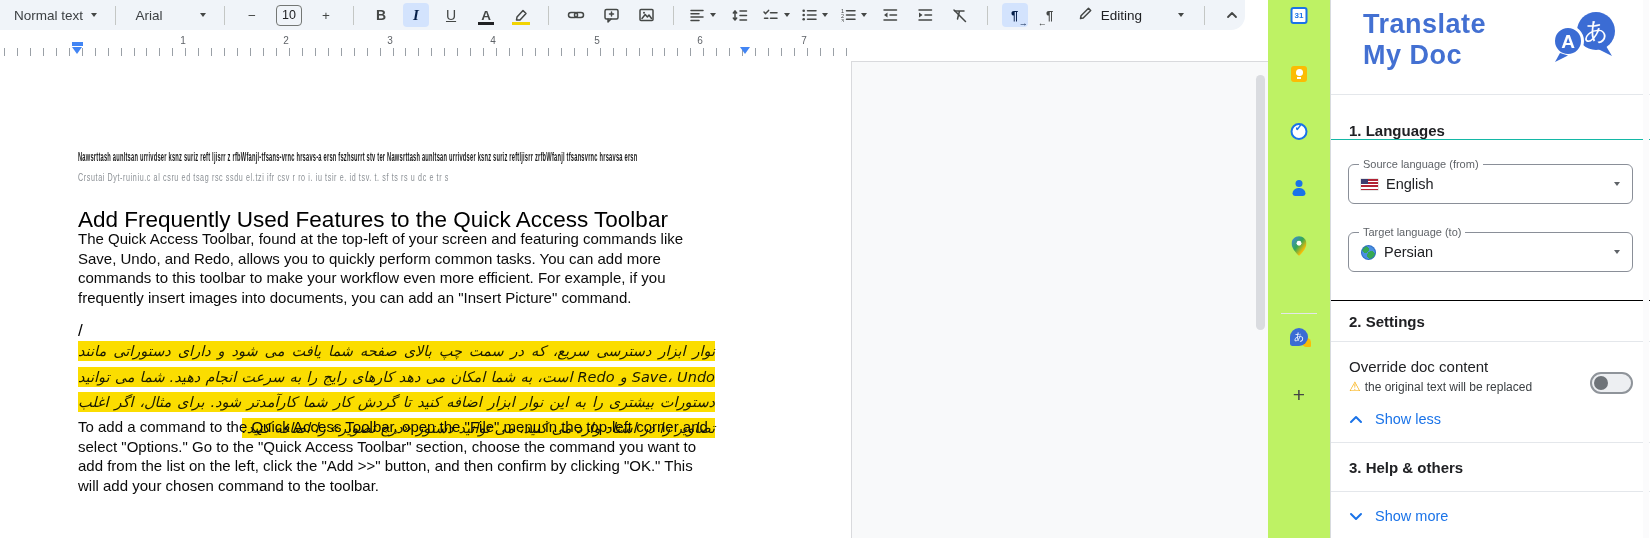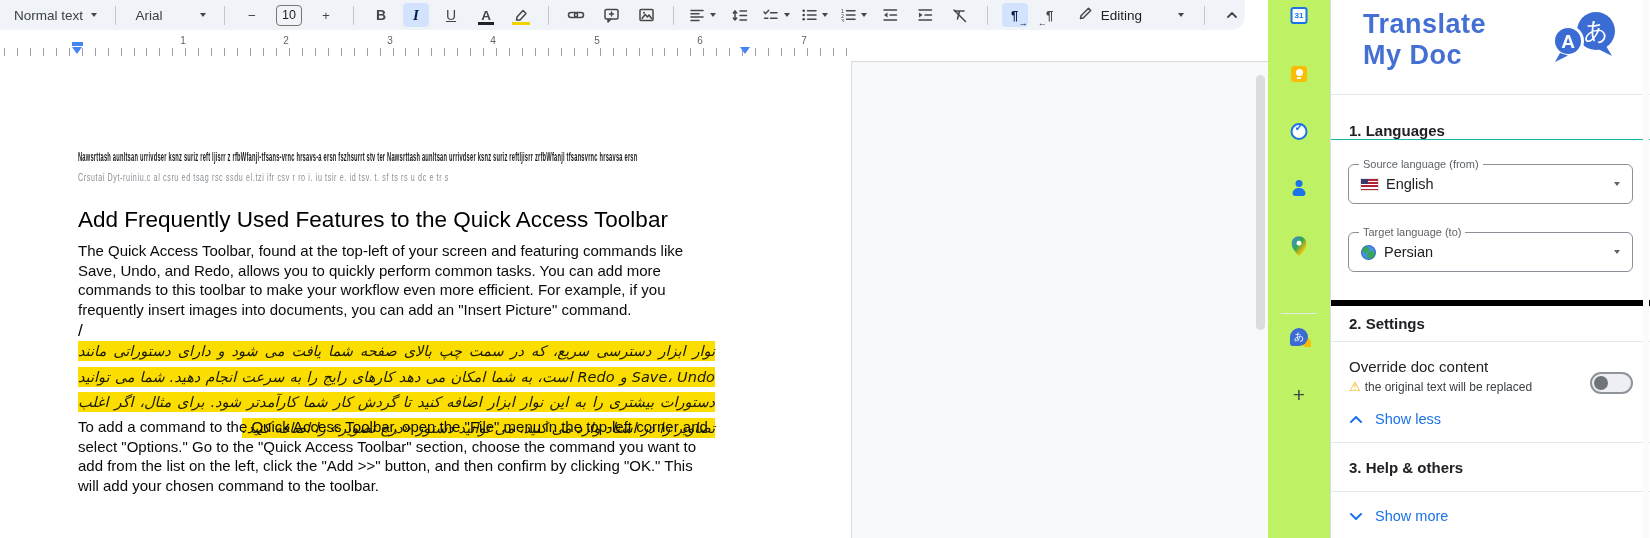--- a/index.html
+++ b/index.html
@@ -53,21 +53,21 @@
   .page { position:absolute; left:0; top:61px; width:851px; height:477px; background:#fff; cursor:text; }
   .doc-col { position:absolute; left:78px; top:0; width:637px; }
   .garb { position:absolute; left:0; overflow:hidden; white-space:nowrap; }
   .garb-inner { display:inline-block; transform-origin:0 50%; white-space:nowrap; }
   .garb1 { top:86px; width:615px; }
   .garb1 .garb-inner { font-size:13px; font-weight:700; letter-spacing:.5px; transform:scaleX(0.44); color:#1b1b1b; }
   .garb2 { top:106px; width:585px; }
   .garb2 .garb-inner { font-size:11.5px; letter-spacing:1px; transform:scaleX(0.62); color:#8a8f94; }
   .doc-h { position:absolute; left:0; top:146px; font-size:22.5px; font-weight:400; color:#000; white-space:nowrap; }
   .doc-p { position:absolute; left:0; width:637px; font-size:15px; line-height:19.6px; color:#0a0a0a; }
-  .doc-p1 { top:180px; }
+  .doc-p1 { top:168px; }
   .doc-p2 { top:356px; }
   .cursor-mark { position:absolute; left:0; top:260px; font-size:17px; color:#000; }
   .fa-block { position:absolute; left:0; top:278px; width:637px; direction:rtl; text-align:justify;
     font-family:"DejaVu Sans", sans-serif; font-style:italic; font-size:14.5px; line-height:25.5px; color:#1a1a00; }
   .fa-block .hl { background:#fbdd00; padding:2px 0; box-decoration-break:clone; -webkit-box-decoration-break:clone; }
   .doc-scrollbar { position:absolute; left:1256px; top:75px; width:9px; height:255px;
     background:#dadce0; border-radius:5px; cursor:pointer; }
 
   
   .iconstrip { position:absolute; left:1268px; top:0; width:62px; height:538px; background:#bef264; }
@@ -94,21 +94,21 @@
 
   
   .panel { position:absolute; left:1330px; top:0; width:320px; height:538px; background:#fff;
     border-left:1px solid #d7dade; }
   .panel-header { height:95px; border-bottom:1px solid #e4e7eb; position:relative; }
   .logo-text { position:absolute; left:32px; top:9px; font-size:27px; line-height:31px; font-weight:700;
     color:#4370d2; letter-spacing:.5px; }
   .logo-icon { position:absolute; right:28px; top:8px; }
   .sec-title { display:flex; align-items:center; padding-left:18px; font-size:15px; font-weight:700; color:#202124; }
   .sec-title-langs { height:45px; border-bottom:1px solid #14b8a6;align-items:flex-end; }
-  .sec-title-settings { height:42px; border-top:6px solid #000000; border-bottom:1px solid #e4e7eb; }
+  .sec-title-settings { height:42px; border-top:1px solid #000000; border-bottom:1px solid #e4e7eb; }
   .sec-title-help { height:50px; border-top:1px solid #e4e7eb; border-bottom:1px solid #e4e7eb; }
   .langs-body { height:160px; padding:24px 17px 0 17px; }
   .langbox { position:relative; border:1px solid #8a8f98; border-radius:6px; height:40px;
     display:flex; align-items:center; padding:0 12px; cursor:pointer; background:#fff; }
   .langbox + .langbox { margin-top:28px; }
   .langbox .legend { position:absolute; top:-7px; left:10px; background:#fff; padding:0 4px;
     font-size:11px; color:#5f6368; font-weight:400; }
   .langbox .val { font-size:14.5px; color:#202124; margin-left:8px; }
   .langbox .caret { margin-left:auto; border-top-color:#5f6368; }
   .flag-us { width:17px; height:11px; position:relative; flex:0 0 17px;

